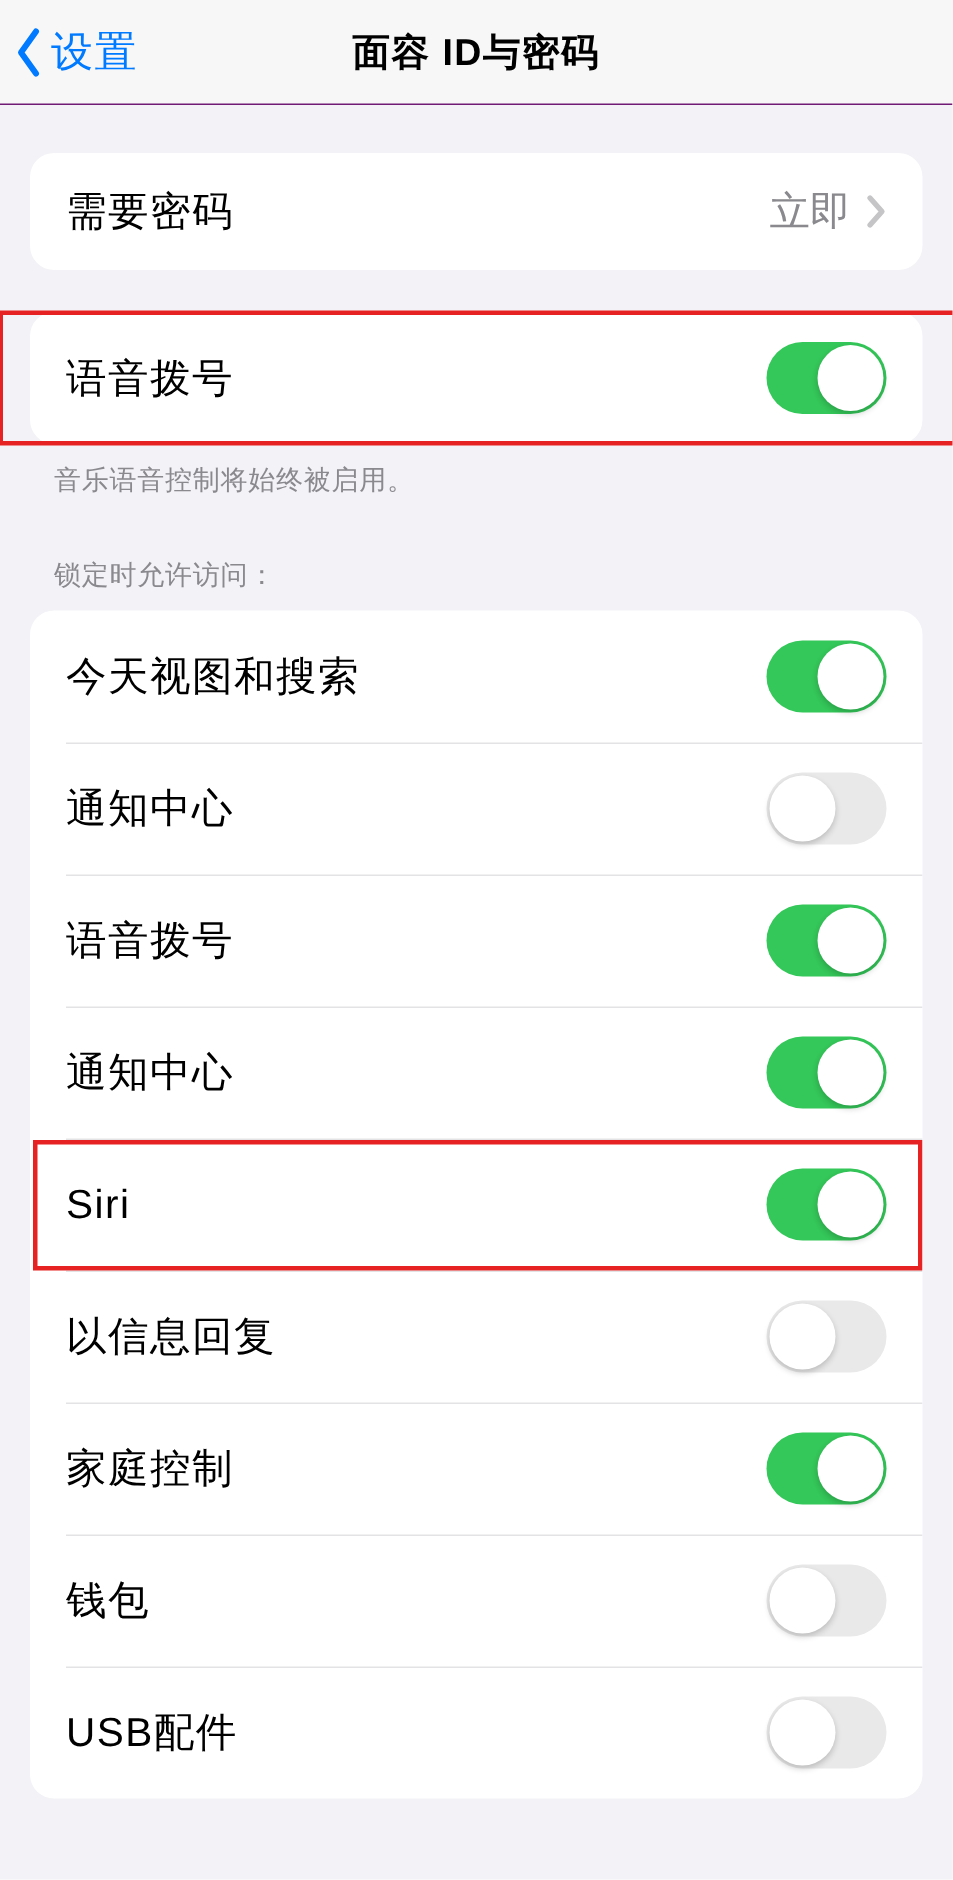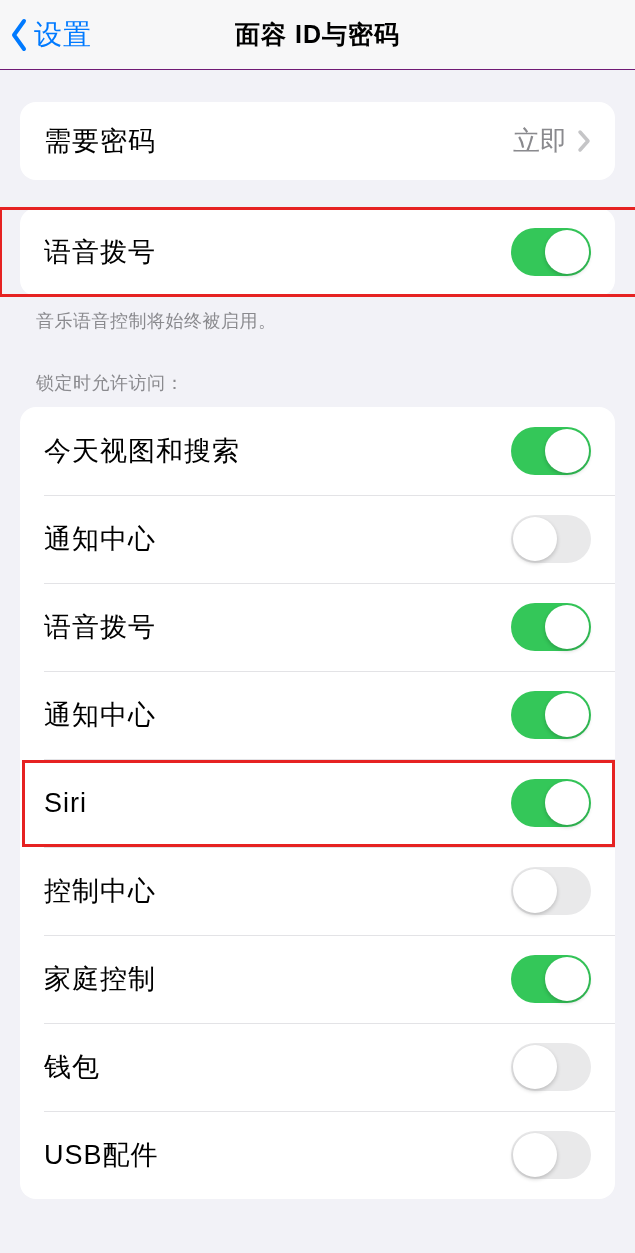--- a/index.html
+++ b/index.html
@@ -243,21 +243,21 @@
           <div class="toggle-knob"></div>
         </div>
       </div>
       <div class="row highlight-inset">
         <div class="row-label">Siri</div>
         <div class="toggle on">
           <div class="toggle-knob"></div>
         </div>
       </div>
       <div class="row">
-        <div class="row-label">控制中心</div>
+        <div class="row-label">以信息回复</div>
         <div class="toggle off">
           <div class="toggle-knob"></div>
         </div>
       </div>
       <div class="row">
         <div class="row-label">家庭控制</div>
         <div class="toggle on">
           <div class="toggle-knob"></div>
         </div>
       </div>

